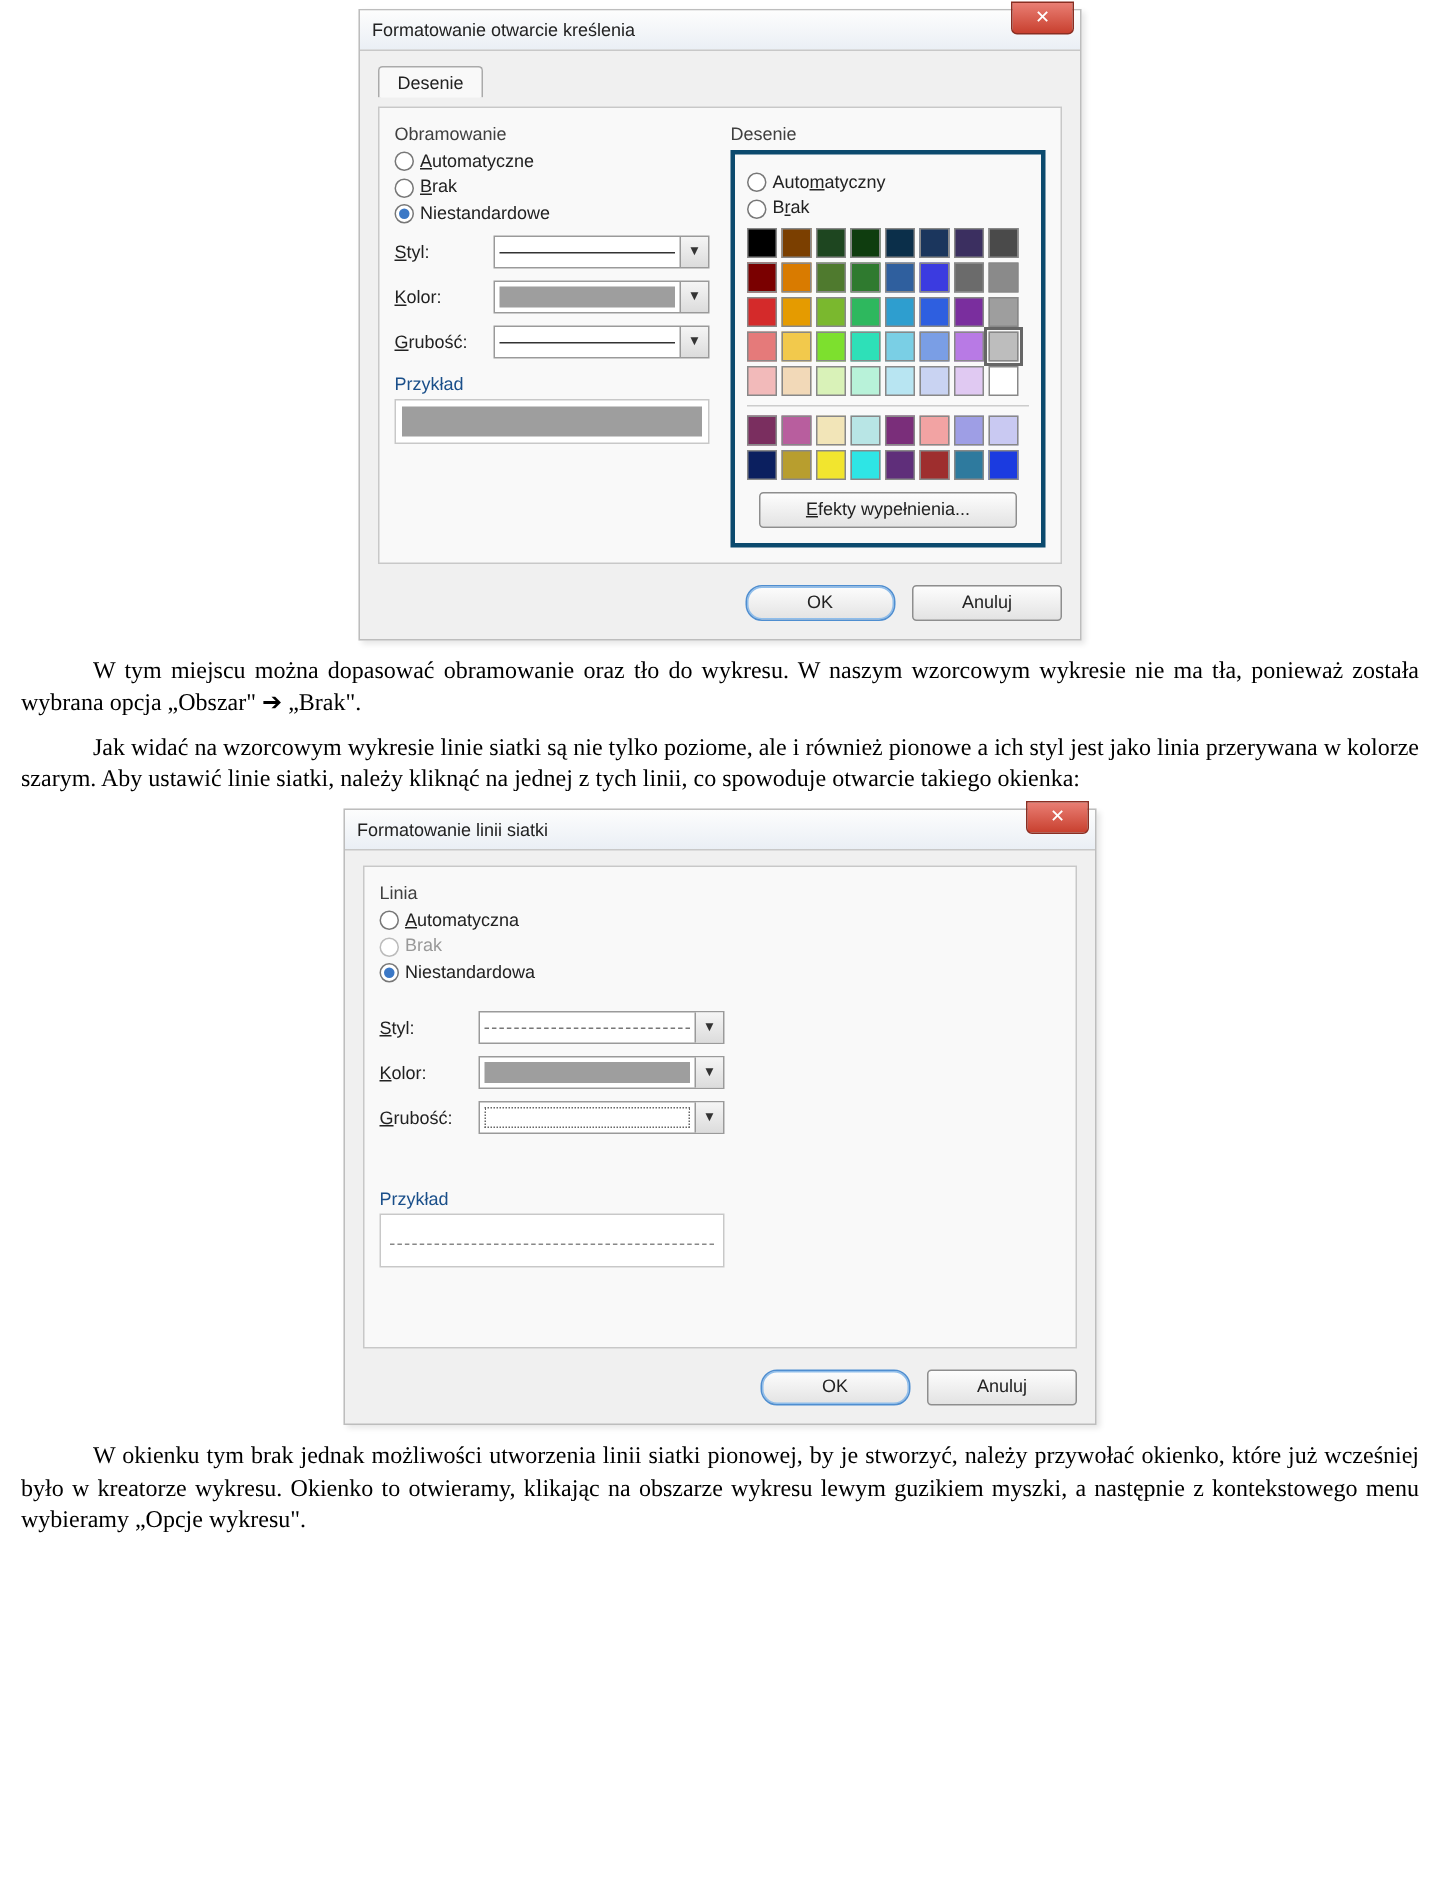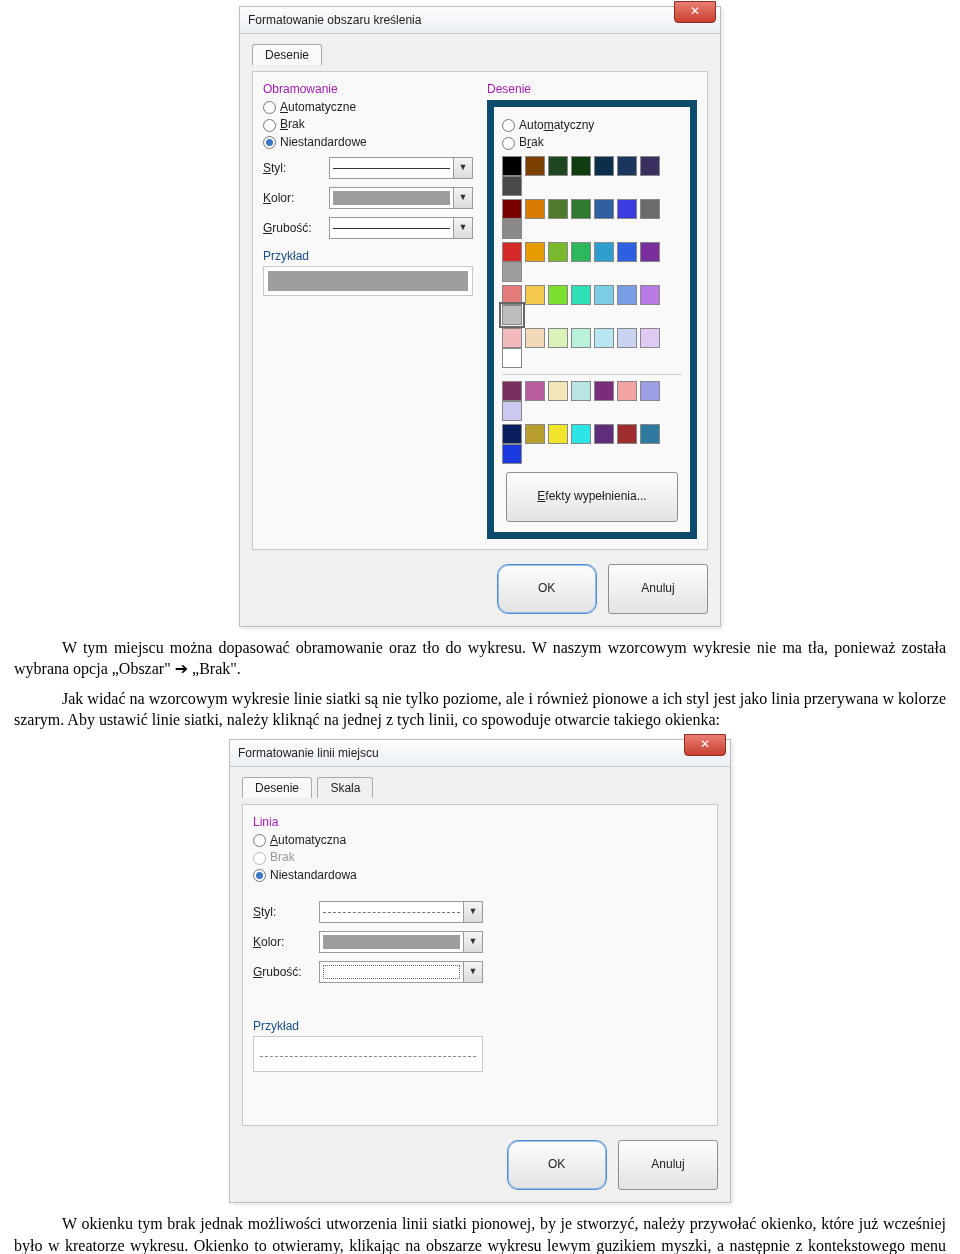--- a/index.html
+++ b/index.html
@@ -64,23 +64,23 @@
     margin-right: 2px;
   }
   .tab.active { background: #f9f9f9; text-align: right; }
   .panel {
     background: #f9f9f9;
     border: 1px solid #c8c8c8;
     padding: 10px;
   }
   .cols { display: flex; gap: 14px; }
   .col { flex: 1; }
-  .group-title { font-size: 12px; color: #a21caf; margin-bottom: 4px; }
+  .group-title { font-size: 12px; color: #404040; margin-bottom: 4px; }
   fieldset.group {
-    border: 7px solid #0c4a6e;
+    border: 3px solid #0c4a6e;
     padding: 8px 8px 10px 8px;
     margin: 0;
   }
   .radio-row { margin: 3px 0; font-size: 12px; }
   .radio-row.disabled { color: #999; }
   .radio {
     display: inline-block; width: 11px; height: 11px;
     border: 1px solid #777; border-radius: 50%;
     vertical-align: middle; margin-right: 4px; position: relative;
     background: #fff;
@@ -112,41 +112,41 @@
   .sw {
     display: inline-block; width: 18px; height: 18px;
     border: 1px solid #888; margin-right: 3px;
   }
   .sw.sel { outline: 2px solid #666; outline-offset: 1px; }
   .btn {
     display: inline-block; min-width: 78px; height: 22px;
     line-height: 20px; text-align: center;
     background: linear-gradient(#fdfdfd,#e3e3e3);
     border: 1px solid #8e8e8e; border-radius: 3px;
-    font-size: 12px; padding: 13px 10px;
+    font-size: 12px; padding: 0 10px;
   }
   .btn.default { border-color: #4f8ed0; box-shadow: 0 0 0 1px #8fbdea inset; border-radius: 11px; }
   .footer { text-align: right; margin-top: 14px; }
   .footer .btn { margin-left: 8px; }
   .example-box {
     border: 1px solid #c8c8c8; height: 28px; background: #fff;
     margin-top: 3px; position: relative;
   }
   .example-gray { position: absolute; left:4px; right:4px; top:4px; bottom:4px; background:#9e9e9e; }
   .example-dashline { position: absolute; left:6px; right:6px; top:55%; border-top: 1px dashed #888; }
   .eff-btn-wrap { text-align: center; margin-top: 8px; }
   .section-label { font-size:12px; color:#1a4f8a; margin:10px 0 2px 0; }
 </style>
 </head>
 <body>
 
 <div class="dialog-wrap">
   <div class="dialog" style="width:480px;">
     <div class="titlebar">
-      <span>Formatowanie obszaru kreślenia</span>
+      <span>Formatowanie otwarcie kreślenia</span>
       <div class="close-btn">✕</div>
     </div>
     <div class="dlg-body">
       <div class="tabs">
         <span class="tab active">Desenie</span>
       </div>
       <div class="panel">
         <div class="cols">
 
           <div class="col" style="flex:0 0 210px;">
@@ -228,28 +228,24 @@
     </div>
   </div>
 </div>
 
 <p class="body-text indent">W tym miejscu można dopasować obramowanie oraz tło do wykresu. W naszym wzorcowym wykresie nie ma tła, ponieważ została wybrana opcja „Obszar" ➔ „Brak".</p>
 <p class="body-text indent">Jak widać na wzorcowym wykresie linie siatki są nie tylko poziome, ale i również pionowe a ich styl jest jako linia przerywana w kolorze szarym. Aby ustawić linie siatki, należy kliknąć na jednej z tych linii, co spowoduje otwarcie takiego okienka:</p>
 
 <div class="dialog-wrap">
   <div class="dialog" style="width:500px;">
     <div class="titlebar">
-      <span>Formatowanie linii miejscu</span>
+      <span>Formatowanie linii siatki</span>
       <div class="close-btn">✕</div>
     </div>
     <div class="dlg-body">
-      <div class="tabs">
-        <span class="tab active">Desenie</span>
-        <span class="tab">Skala</span>
-      </div>
       <div class="panel" style="min-height:300px;">
         <div style="width:230px;">
           <div class="group-title">Linia</div>
           <div class="radio-row">
             <span class="radio"></span><span class="under">A</span>utomatyczna
           </div>
           <div class="radio-row disabled">
             <span class="radio"></span><span>Brak</span>
           </div>
           <div class="radio-row">

